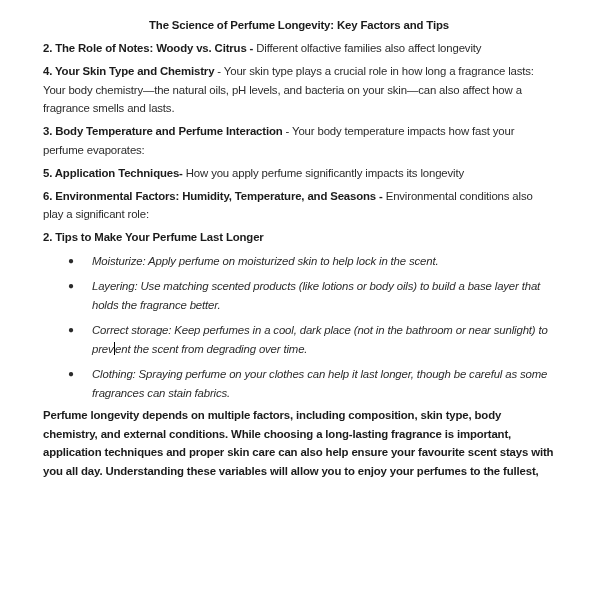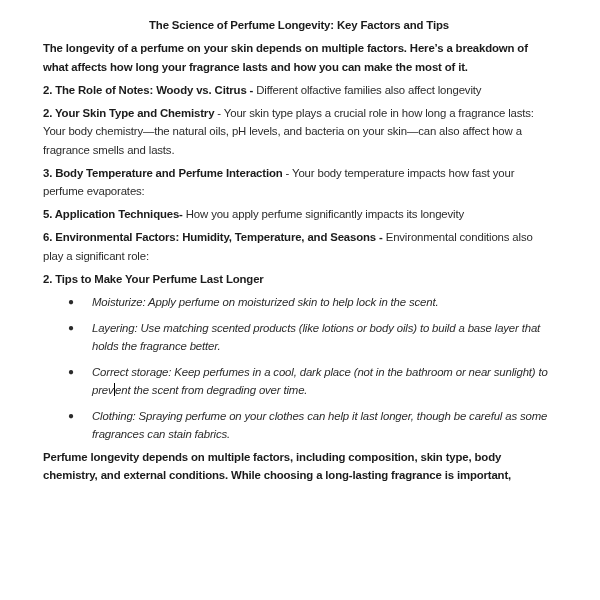--- a/index.html
+++ b/index.html
@@ -54,29 +54,28 @@
     vertical-align: -2px;
   }
 </style>
 </head>
 <body>
 
 <div class="page">
 
   <p class="para doc-title">The Science of Perfume Longevity: Key Factors and Tips</p>
 
-  <p class="para bold-para">The longevity of a perfume on your skin depends on multiple factors. Here’s a breakdown of what affects how long your fragrance lasts and how you can make the most of it.</p>
 
 
   <p class="para">
     <span class="sec-heading">2. The Role of Notes: Woody vs. Citrus -</span><span class="sec-body"> Different olfactive families also affect longevity</span>
   </p>
 
   <p class="para">
-    <span class="sec-heading">2. Your Skin Type and Chemistry</span><span class="sec-body"> - Your skin type plays a crucial role in how long a fragrance lasts: Your body chemistry—the natural oils, pH levels, and bacteria on your skin—can also affect how a fragrance smells and lasts.</span>
+    <span class="sec-heading">4. Your Skin Type and Chemistry</span><span class="sec-body"> - Your skin type plays a crucial role in how long a fragrance lasts: Your body chemistry—the natural oils, pH levels, and bacteria on your skin—can also affect how a fragrance smells and lasts.</span>
   </p>
 
   <p class="para">
     <span class="sec-heading">3. Body Temperature and Perfume Interaction</span><span class="sec-body"> - Your body temperature impacts how fast your perfume evaporates:</span>
   </p>
 
   <p class="para">
     <span class="sec-heading">5. Application Techniques-</span><span class="sec-body"> How you apply perfume significantly impacts its longevity</span>
   </p>
 

